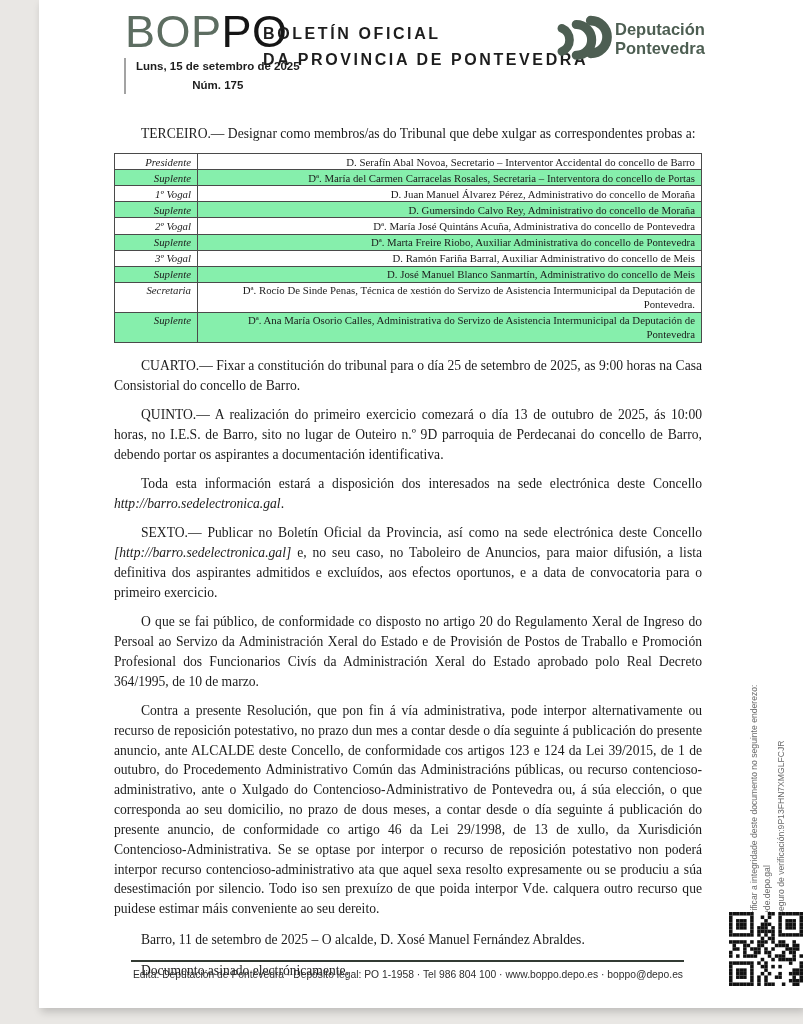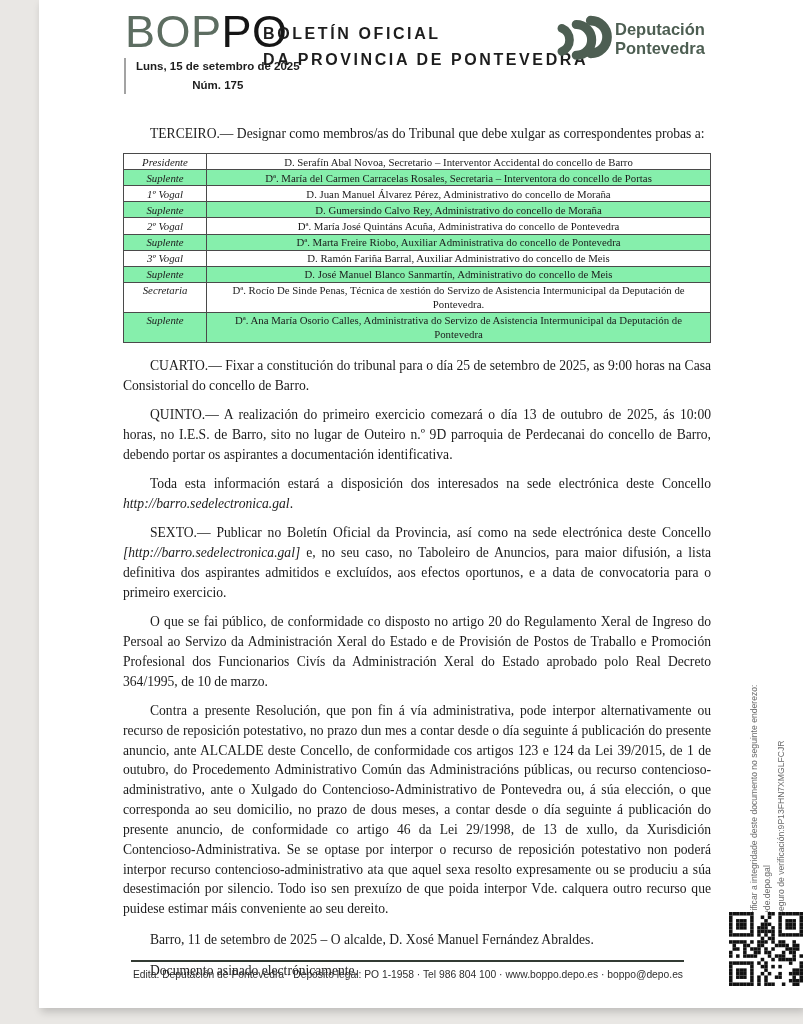--- a/index.html
+++ b/index.html
@@ -33,33 +33,33 @@
     font-size:16.5px;font-weight:bold;color:#4d5e52;line-height:1.15;
   }
   .datebar{
     position:absolute;left:85px;top:58px;
     border-left:2px solid #a3a3a3;padding:2px 0 3px 10px;
   }
   .datebar .date{font-size:11.5px;font-weight:bold;color:#1d1d1d;}
   .datebar .num{font-size:11.5px;font-weight:bold;color:#1d1d1d;margin-top:7px;text-align:center;}
   
   .doc{
-    position:absolute;left:84px;top:124px;width:588px;
+    position:absolute;left:75px;top:124px;width:588px;
     font-family:"Liberation Serif","DejaVu Serif",serif;
     font-size:13.6px;line-height:1.46;color:#1b1b1b;text-align:justify;
   }
   .doc p{margin:0 0 9.5px;text-indent:27px;}
   .doc p.tight{margin-bottom:11px;}
   .url{font-style:italic;}
   table.tribunal{
     width:100%;border-collapse:collapse;margin:2px 0 13px;
     font-size:10.8px;line-height:1.3;border:1.5px solid #4a4a4a;
   }
   table.tribunal td{
-    border:1px solid #4a4a4a;padding:0.5px 6px;vertical-align:top;text-align:center;
+    border:1px solid #4a4a4a;padding:0.5px 6px;vertical-align:top;text-align:right;
   }
   table.tribunal td.role{width:70px;font-style:italic;}
   table.tribunal tr.shaded td{background:#86efac;}
   
   .verify{
     position:absolute;left:578px;top:776px;width:300px;height:38px;
     transform:rotate(-90deg);
     font-size:8.6px;line-height:1.55;color:#6a6a6a;text-align:left;
   }
   .verify div{white-space:nowrap;}

